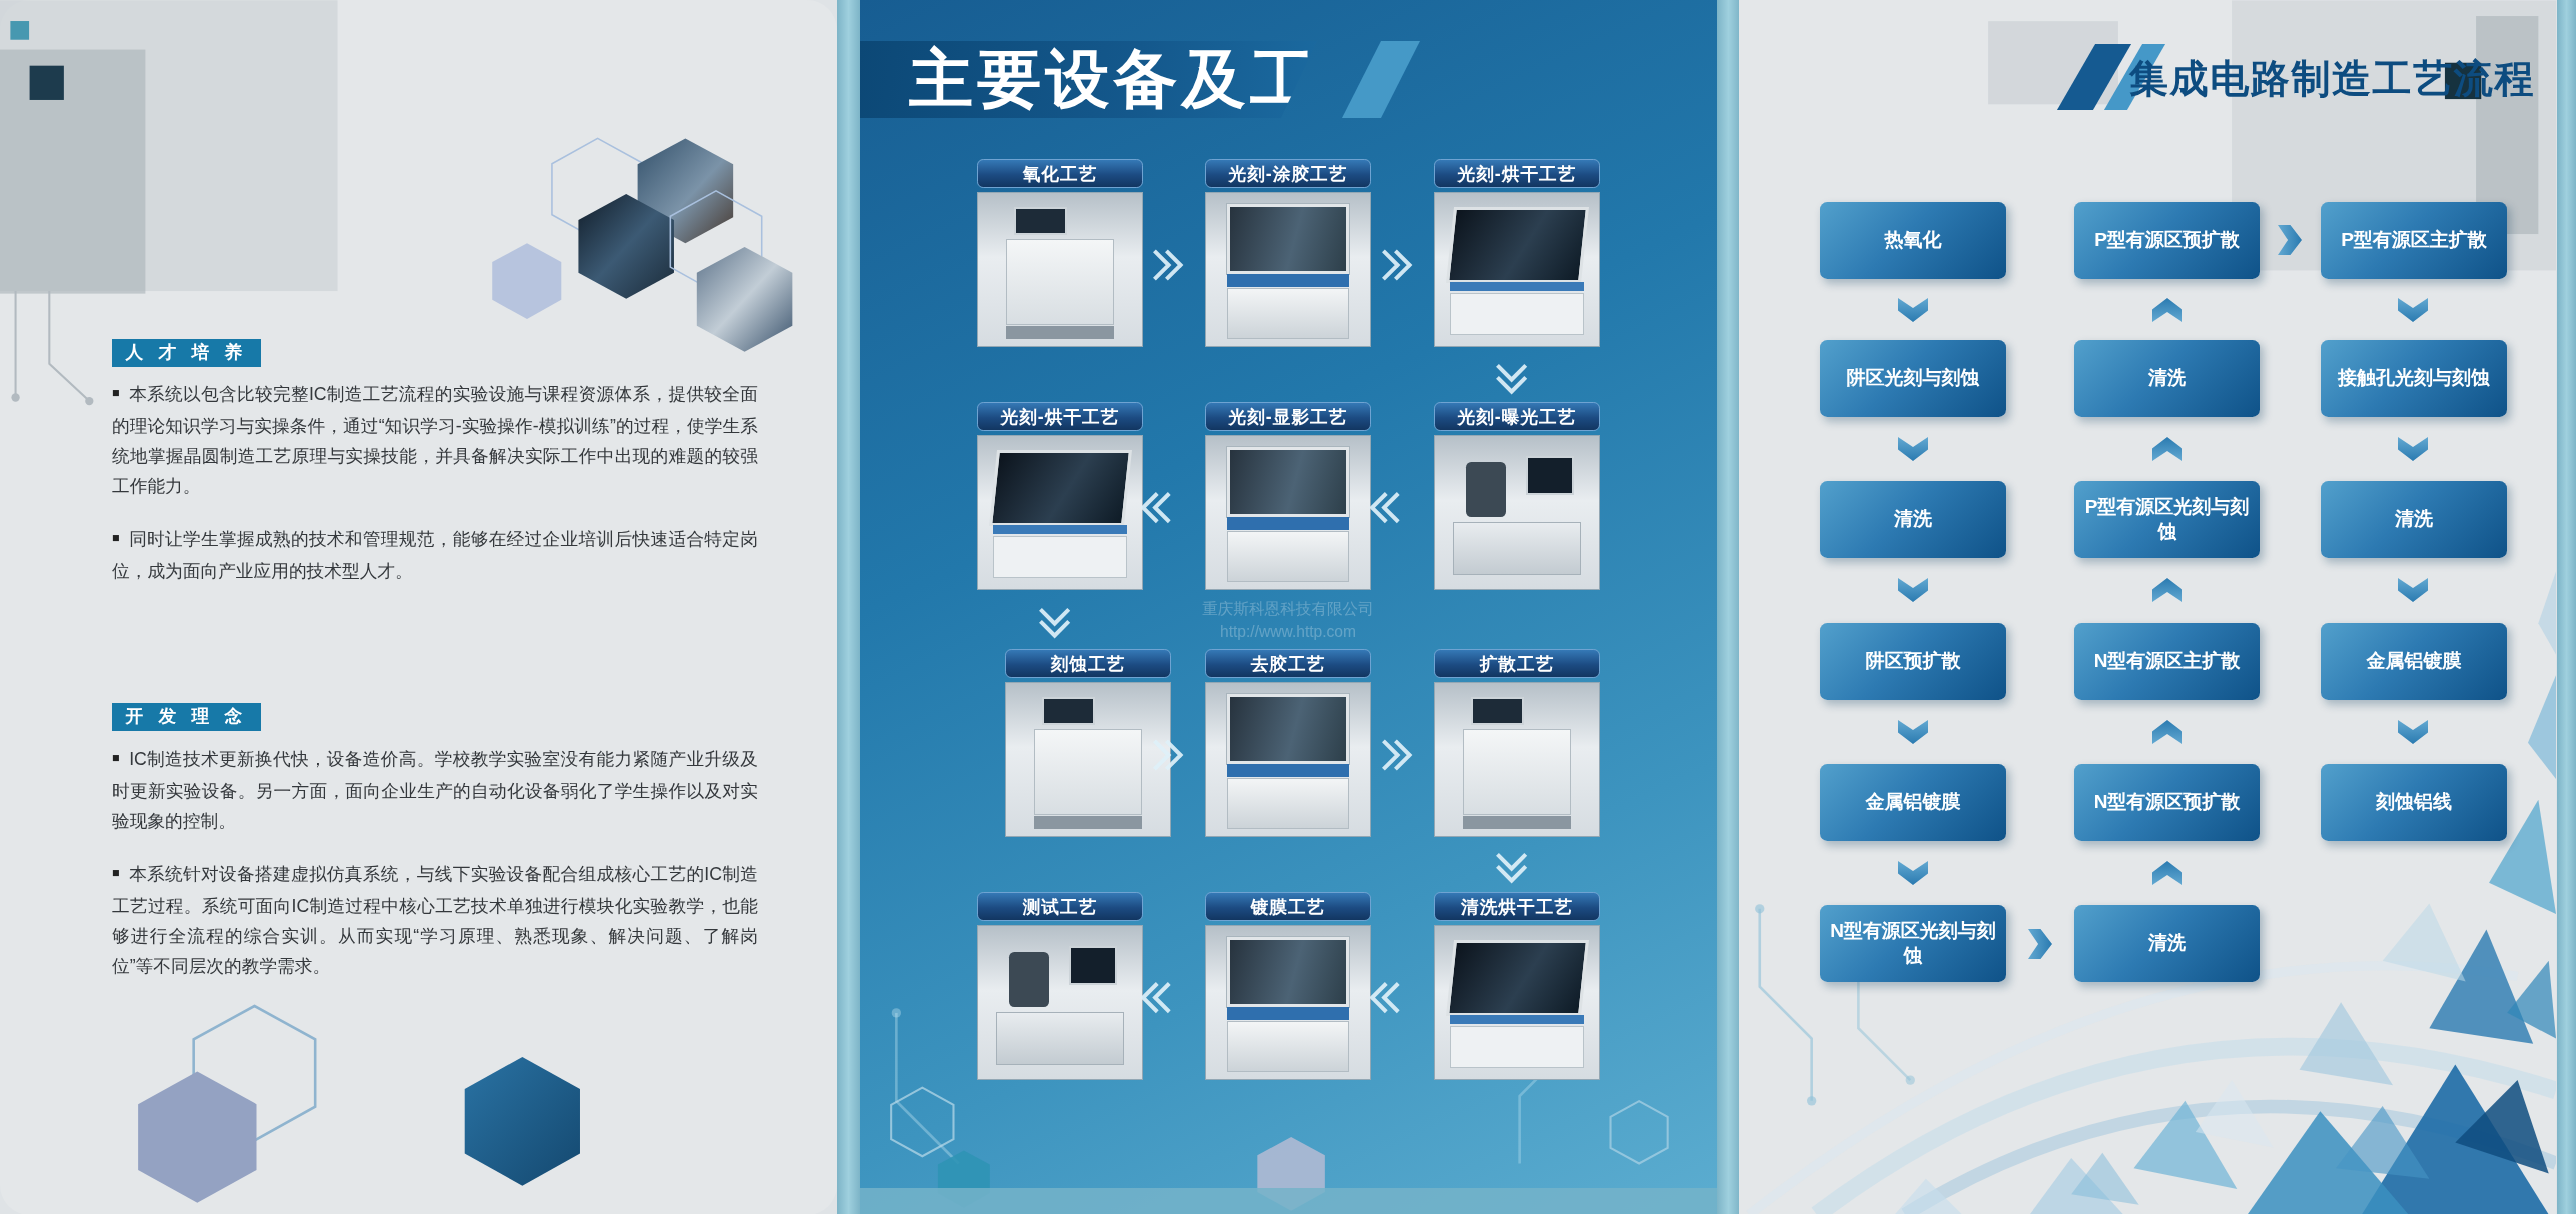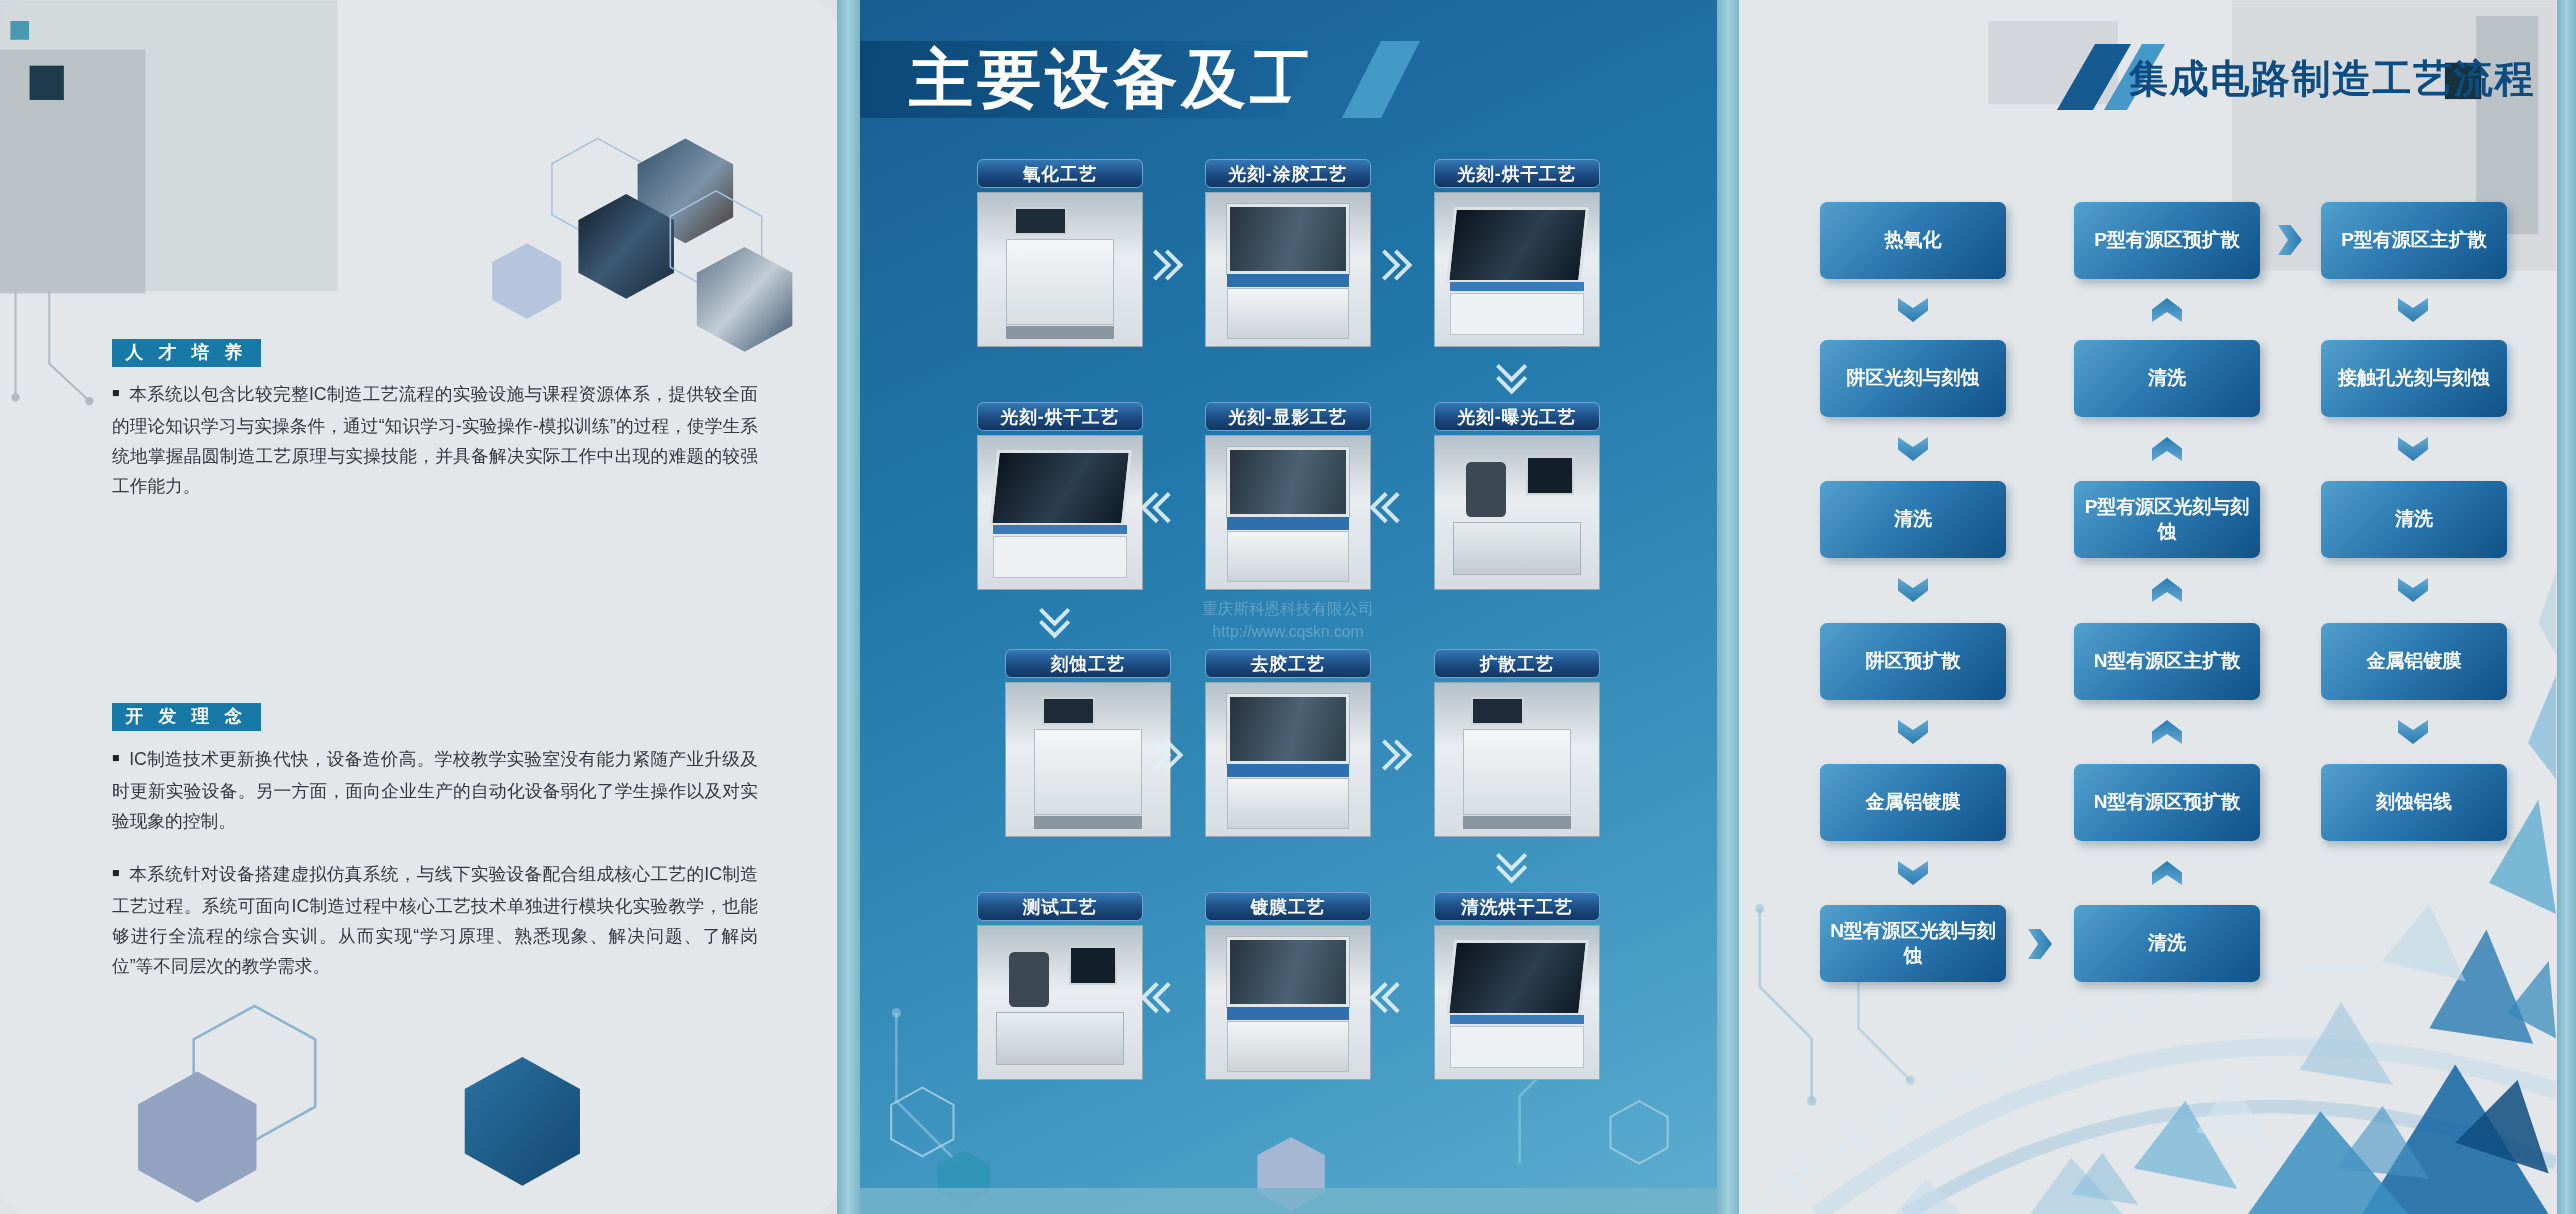--- a/index.html
+++ b/index.html
@@ -139,20 +139,21 @@
     <polygon points="1015,468 1081,504 1081,577 1015,614 948,577 948,504" fill="#b7c4de"></polygon>
 
     <polygon points="490,1937 607,2001 607,2131 490,2196 373,2131 373,2001" fill="none" stroke="#8fb4cf" stroke-width="5"></polygon>
     <polygon points="380,2063 494,2126 494,2253 380,2316 266,2253 266,2126" fill="#94a2c2"></polygon>
     <polygon points="1006,2035 1117,2097 1117,2221 1006,2283 895,2221 895,2097" fill="url(#ghexblue)"></polygon>
   </svg>
 
   <div class="abs badge" style="top:339px;">人 才 培 养</div>
   <div class="abs textblock" style="top:379px;">
     <p><span class="bullet">■</span><span>本系统以包含比较完整IC制造工艺流程的实验设施与课程资源体系，提供较全面的理论知识学习与实操条件，通过“知识学习-实验操作-模拟训练”的过程，使学生系统地掌握晶圆制造工艺原理与实操技能，并具备解决实际工作中出现的难题的较强工作能力。</span></p>
+    <p><span class="bullet">■</span><span>同时让学生掌握成熟的技术和管理规范，能够在经过企业培训后快速适合特定岗位，成为面向产业应用的技术型人才。</span></p>
   </div>
 
   <div class="abs badge" style="top:703px;">开 发 理 念</div>
   <div class="abs textblock" style="top:744px;">
     <p><span class="bullet">■</span><span>IC制造技术更新换代快，设备造价高。学校教学实验室没有能力紧随产业升级及时更新实验设备。另一方面，面向企业生产的自动化设备弱化了学生操作以及对实验现象的控制。</span></p>
     <p><span class="bullet">■</span><span>本系统针对设备搭建虚拟仿真系统，与线下实验设备配合组成核心工艺的IC制造工艺过程。系统可面向IC制造过程中核心工艺技术单独进行模块化实验教学，也能够进行全流程的综合实训。从而实现“学习原理、熟悉现象、解决问题、了解岗位”等不同层次的教学需求。</span></p>
   </div>
 </div>
 
 <div class="abs fold-strip strip-1"></div>
@@ -172,21 +173,21 @@
   <polygon points="1500,2120 1555,2150 1555,2210 1500,2240 1445,2210 1445,2150" fill="none" stroke="#bcdbe9" stroke-width="4" opacity="0.6"></polygon>
 </svg>
 
 <div class="abs m-banner">
   <span class="m-banner-text">主要设备及工艺</span>
 </div>
 <div class="abs m-banner-slice"></div>
 
 <div class="abs watermark">
   <div>重庆斯科恩科技有限公司</div>
-  <div>http://www.cqskn.com</div>
+  <div>http://www.http.com</div>
 </div>
 
 <div class="abs eq-card" style="left:977px;top:159px;">
   <div class="eq-label">氧化工艺</div>
   <div class="eq-photo v-cabinet">
       <i class="ph-win"></i>
       <i class="ph-mid"></i>
       <i class="ph-base"></i>
     </div>
 </div>

